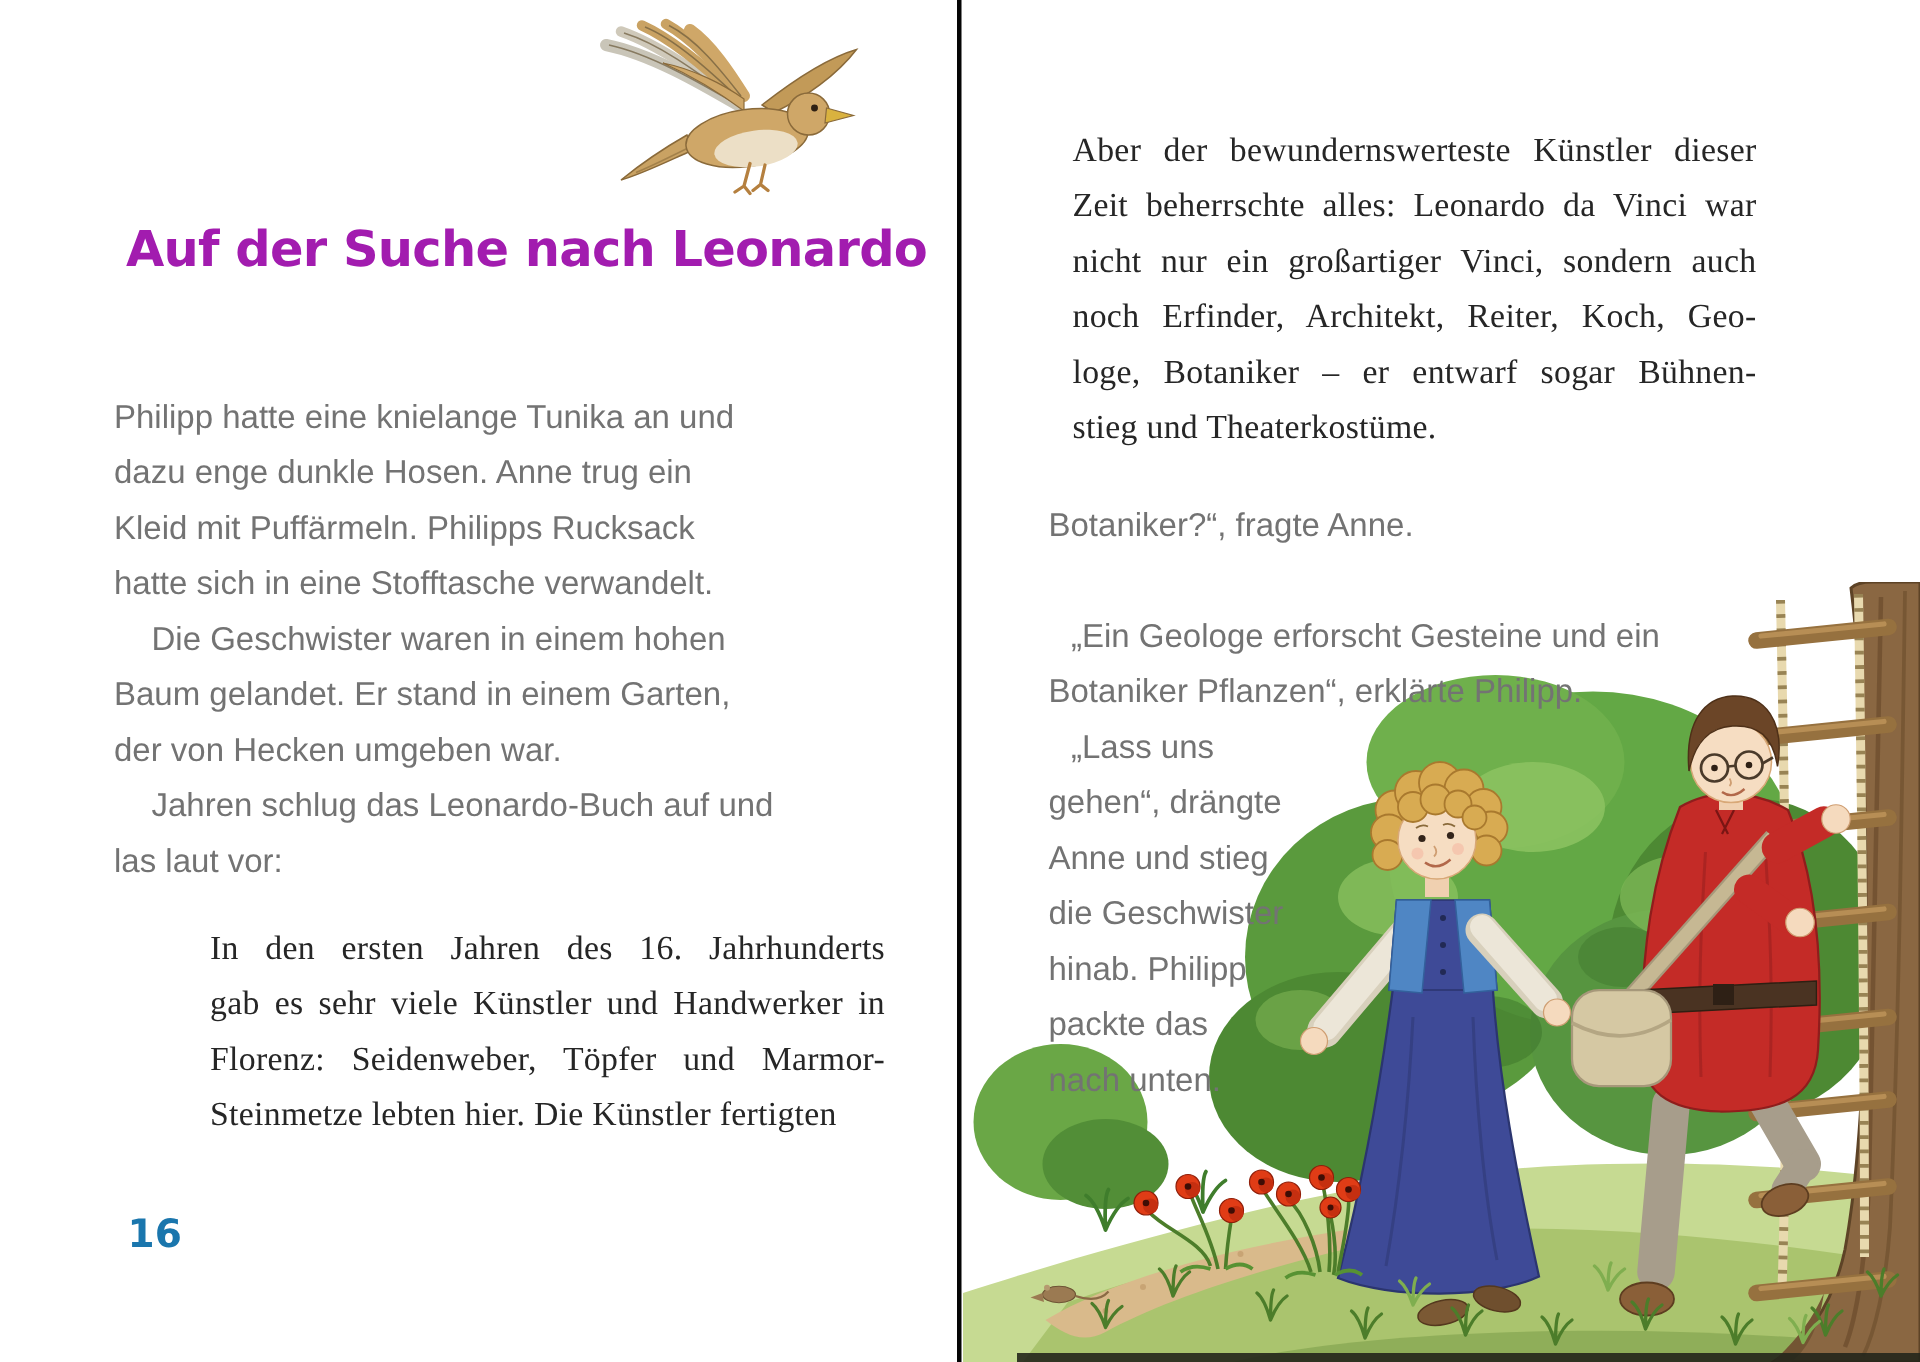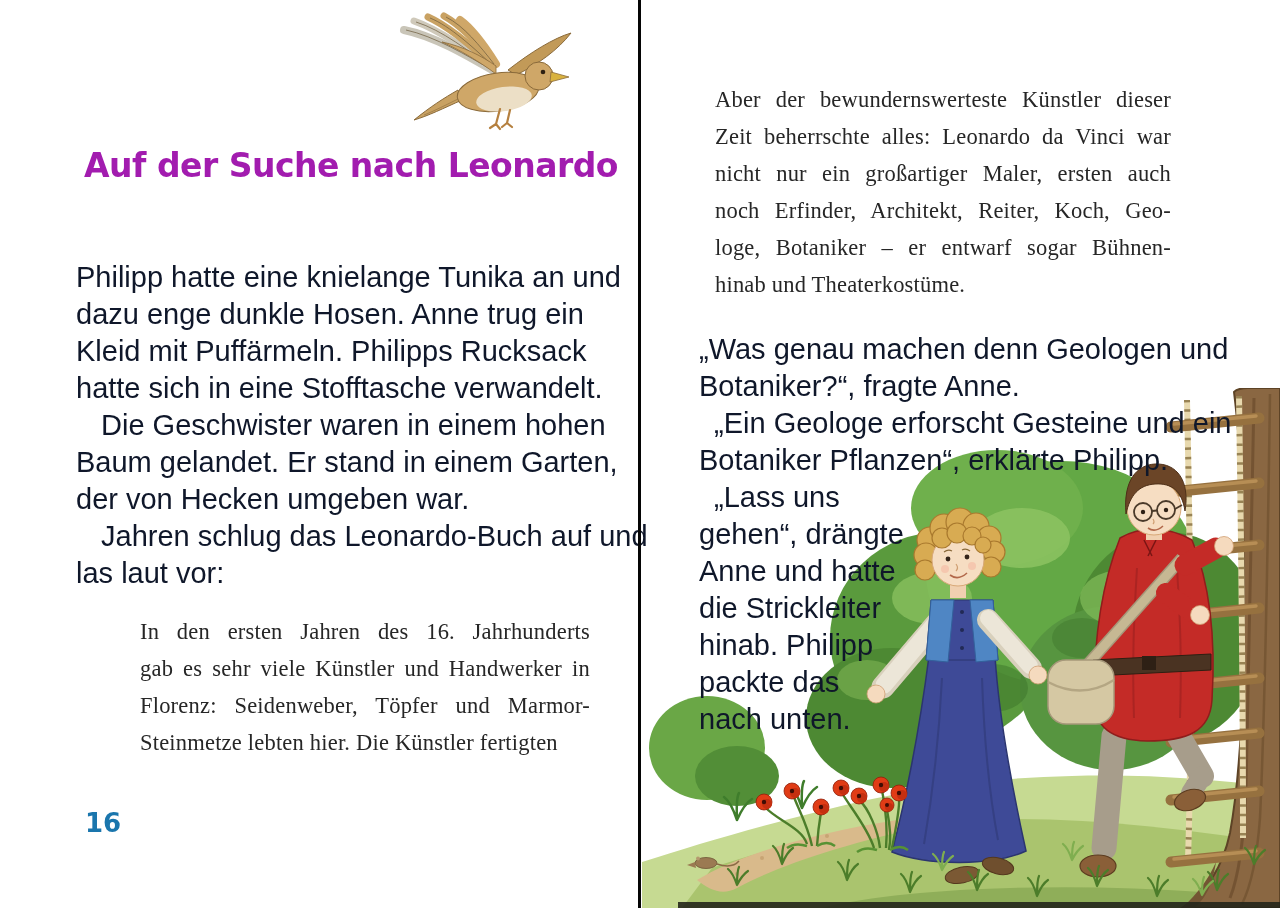--- a/index.html
+++ b/index.html
@@ -19,21 +19,21 @@
     font-weight:bold; font-size:33px; letter-spacing:-0.5px;
     color:#a21caf; white-space:nowrap;
   }
   .page-number {
     font-family:"DejaVu Sans", sans-serif;
     font-weight:bold; font-size:26px; color:#1a76ad;
   }
 
   .line { height:37px; line-height:37px; white-space:nowrap; }
 
-  .sans-block { font-size:29px; color:#0f172a; }
+  .sans-block { font-size:22px; color:#737373; }
   .serif-block {
     font-family:"Liberation Serif", serif;
     font-size:22.5px; color:#262626; letter-spacing:0.2px;
   }
   .serif-block .line { white-space:normal; text-align:justify; text-align-last:justify; }
   .serif-block .line:last-child { text-align-last:left; }
   .indent-first .line:first-child { padding-left:25px; }
   .indent-first-sm .line:first-child { padding-left:15px; }
 
   svg { display:block; }
@@ -309,38 +309,37 @@
         <circle cx="56" cy="470.5" r="2" fill="#b5996f"></circle>
         <path d="M75,476 Q90,481 97,473" stroke="#8a6a45" stroke-width="1.5" fill="none"></path>
       </g>
 
       <rect x="36" y="514" width="602" height="6" fill="#23261b" opacity="0.9"></rect>
     </svg>
 
     <div class="abs serif-block" style="left:73px; top:81px; width:456px;">
         <div class="line">Aber der bewundernswerteste Künstler dieser</div>
         <div class="line">Zeit beherrschte alles: Leonardo da Vinci war</div>
-        <div class="line">nicht nur ein großartiger Maler, ersten auch</div>
+        <div class="line">nicht nur ein großartiger Vinci, sondern auch</div>
         <div class="line">noch Erfinder, Architekt, Reiter, Koch, Geo-</div>
         <div class="line">loge, Botaniker – er entwarf sogar Bühnen-</div>
-        <div class="line">hinab und Theaterkostüme.</div>
+        <div class="line">stieg und Theaterkostüme.</div>
       </div>
 
     <div class="abs sans-block" style="left:57px; top:331px; width:475px;">
-        <div class="line">„Was genau machen denn Geologen und</div>
         <div class="line">Botaniker?“, fragte Anne.</div>
       </div>
     <div class="abs sans-block indent-first-sm" style="left:57px; top:405px; width:475px;">
         <div class="line">„Ein Geologe erforscht Gesteine und ein</div>
         <div class="line">Botaniker Pflanzen“, erklärte Philipp.</div>
       </div>
     <div class="abs sans-block indent-first-sm" style="left:57px; top:479px; width:215px;">
         <div class="line">„Lass uns</div>
         <div class="line">gehen“, drängte</div>
-        <div class="line">Anne und hatte</div>
-        <div class="line">die Strickleiter</div>
+        <div class="line">Anne und stieg</div>
+        <div class="line">die Geschwister</div>
         <div class="line">hinab. Philipp</div>
         <div class="line">packte das</div>
         <div class="line">nach unten.</div>
       </div>
   </div>
 
 </div>
 
 </body></html>

